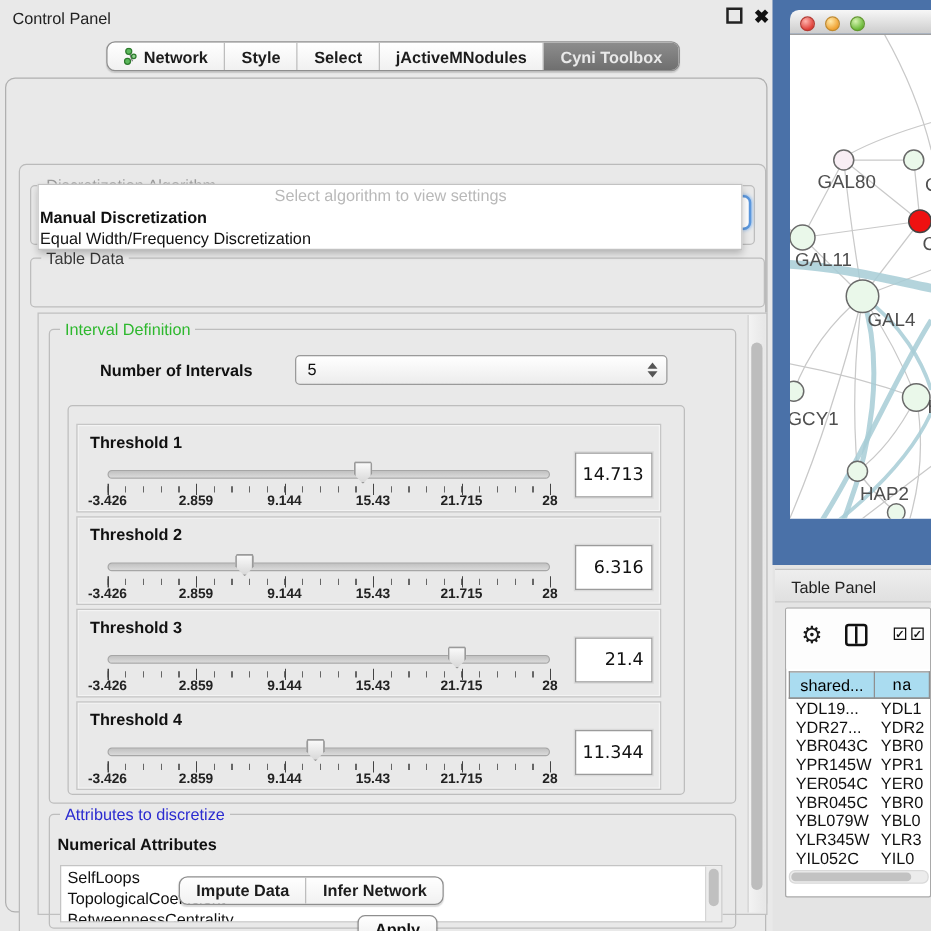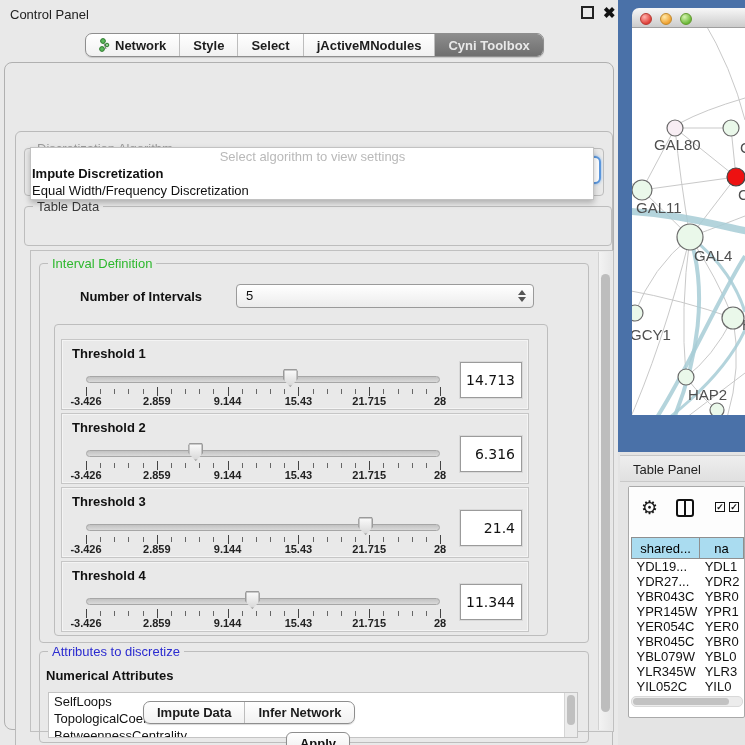--- a/index.html
+++ b/index.html
@@ -120,21 +120,21 @@
   #gear-icon { position:absolute; left:12px; top:9px; font-size:19px; color:#1a1a1a; }
   #split-icon { position:absolute; left:47px; top:12px; width:18px; height:18px; border:2px solid #111;
     border-radius:3px; }
   #split-icon::after { content:""; position:absolute; left:6px; top:0; width:2px; height:14px; background:#111; }
   .chk-icon { position:absolute; top:15px; width:10px; height:10px; border:1.5px solid #111;
     font-size:9px; line-height:8px; text-align:center; color:#111; font-weight:bold; }
   #chk1 { left:86px; } #chk2 { left:100px; }
   table#data-table { position:absolute; left:2px; top:50px; border-collapse:collapse; font-size:13px; }
   #data-table th { background:#aadcf0; border:1px solid #8f8f8f; font-weight:normal; font-size:13px;
     height:21px; text-align:center; }
-  #data-table th.c1 { width:78px; } #data-table th.c2 { width:60px; }
+  #data-table th.c1 { width:78px; } #data-table th.c2 { width:60px;font-family:Liberation Mono, monospace; }
   #data-table td { height:15px; padding:0 0 0 5px; color:#111; white-space:nowrap; overflow:hidden; font-size:13px; }
   #table-hscroll { position:absolute; left:2px; top:209px; width:112px; height:11px; background:#ececec;
     border:1px solid #d9d9d9; border-radius:5px; }
   #table-hscroll .thumb { position:absolute; left:1px; top:1px; width:96px; height:7px; border-radius:4px; background:#c2c2c2; }
 
   svg text { font-family:"Liberation Sans", sans-serif; }
 </style>
 </head>
 <body>
 
@@ -177,21 +177,21 @@
       </div>
       <div id="alg-combo" style="top:24px;">
         <div class="stepper">
           <div class="tri-up"></div>
             <div class="tri-down"></div>
         </div>
       </div>
 
       <div id="alg-popup" style="top:15px;">
           <div class="popup-item hint">Select algorithm to view settings</div>
-          <div class="popup-item bold">Impute Discretization</div>
+          <div class="popup-item bold">Manual Discretization</div>
           <div class="popup-item normal">Equal Width/Frequency Discretization</div>
         </div>
 
       <div class="fieldset" style="left:8px; top:74px; width:588px; height:40px;">
         <span class="legend dark">Table Data</span>
         <div class="combo" style="left:7px; top:4px; width:556px;margin-top:48px;">
           <span>galFiltered.sif default node</span>
           <div class="stepper">
             <div class="tri-up"></div>
               <div class="tri-down"></div>

